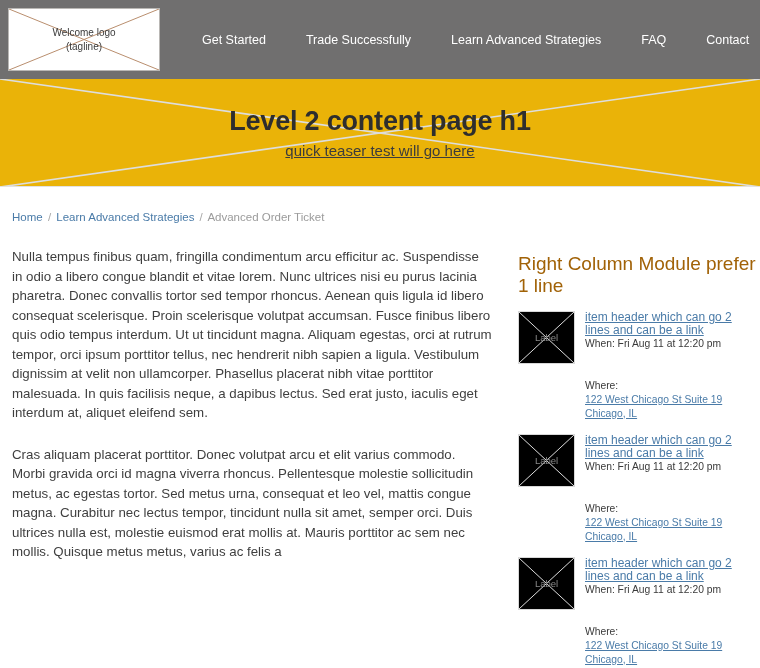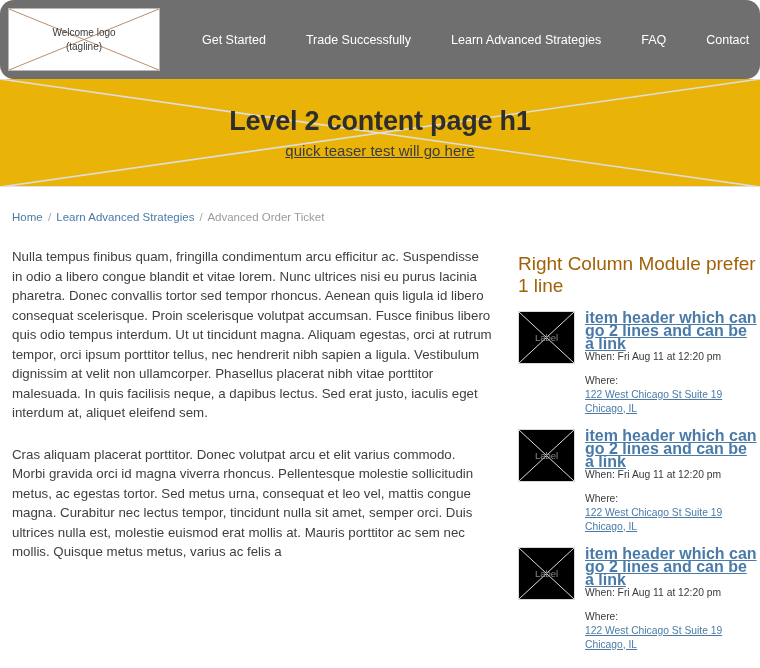--- a/index.html
+++ b/index.html
@@ -11,21 +11,20 @@
     overflow: hidden;
   }
 
   
   .site-header {
     position: relative;
     height: 79px;
     background: #706f6f;
     display: flex;
     align-items: center;
-    border-radius: 14px;
   }
   .logo-box {
     width: 152px;
     height: 63px;
     margin-left: 8px;
     background: #ffffff;
     border: 1px solid #b9b7b4;
     position: relative;
     flex: 0 0 auto;
     display: flex;
@@ -155,39 +154,39 @@
     justify-content: center;
   }
   .thumb svg { position: absolute; top: 0; left: 0; }
   .thumb-label {
     position: relative; z-index: 2;
     font-size: 9.5px;
     color: #8a8a8a;
   }
   .rc-body { flex: 1 1 auto; min-width: 0; }
   .rc-head {
-    font-size: 16px;
-    font-weight: bold;
+    font-size: 12px;
+    font-weight: normal;
     color: #4a7ba8;
     line-height: 13px;
     text-decoration: underline;
     display: block;
     cursor: pointer;
   }
   .rc-when {
     font-size: 10.3px;
     color: #3a3a3a;
     line-height: 14px;
     margin-top: 0px;
   }
   .rc-wherelbl {
     font-size: 10.3px;
     color: #3a3a3a;
     line-height: 14px;
-    margin-top: 10px;
+    margin-top: 28px;
   }
   .rc-addr {
     font-size: 10.3px;
     color: #4a7ba8;
     line-height: 13.5px;
     text-decoration: underline;
     display: block;
     cursor: pointer;
   }
   .rc-divider {

